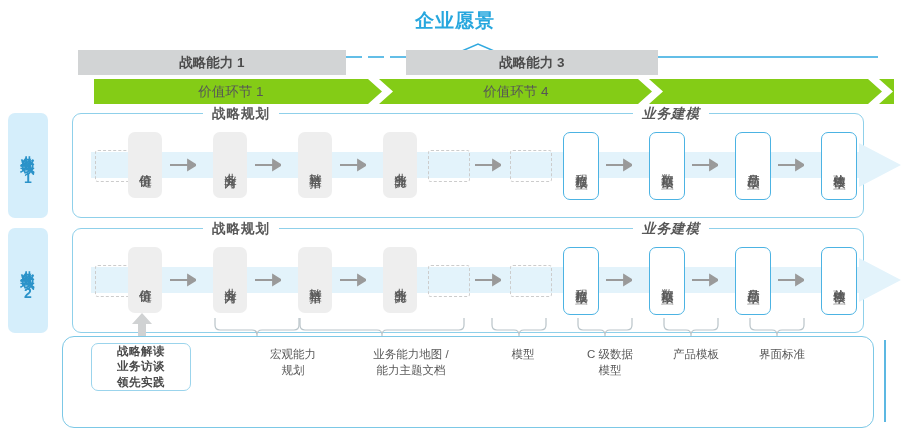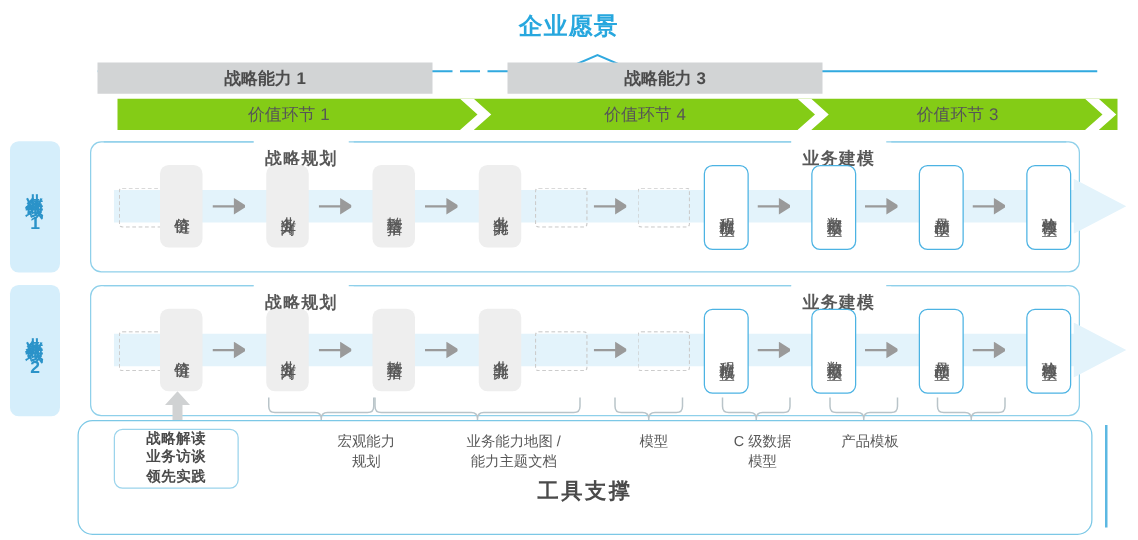--- a/index.html
+++ b/index.html
@@ -42,24 +42,24 @@
   .row{position:absolute;left:72px;width:790px;height:103px;
     border:1.3px solid #8fd0ea;border-radius:9px;background:#ffffff;}
   .row1{top:113px;}
   .row2{top:228px;}
 
   
   .bgarrow{position:absolute;left:18px;top:29px;width:810px;height:44px;}
 
   
   .sec-cap{position:absolute;top:-10px;height:20px;display:flex;align-items:center;
-    justify-content:center;background:#ffffff;padding:13px 9px;
+    justify-content:center;background:#ffffff;padding:0 9px;
     color:#585858;font-size:13.5px;font-weight:bold;letter-spacing:1px;}
   .cap-left{left:130px;}
-  .cap-right{left:560px;}
+  .cap-right{left:560px;font-style:italic;}
   .cap-line{position:absolute;top:-1px;height:1.3px;background:#8fd0ea;}
 
   
   .dash{position:absolute;top:36px;width:40px;height:30px;border:1.6px dashed #cccccc;border-radius:3px;}
 
   
   .gbox{position:absolute;top:18px;width:34px;height:66px;background:#eeeeee;border-radius:7px;
     display:flex;align-items:center;justify-content:center;}
   .gbox span{writing-mode:vertical-rl;text-orientation:upright;color:#585858;
     font-size:12.5px;line-height:1.05;letter-spacing:1px;}
@@ -115,21 +115,20 @@
 
   <div class="val-row">
     <div class="val-label" style="left:0;width:274px">价值环节 1</div>
     <svg class="chev" style="left:274px" viewBox="0 0 26 25">
         <path d="M0 0 L14 12.5 L0 25 L11 25 L25 12.5 L11 0 Z" fill="#ffffff"></path>
       </svg>
     <div class="val-label" style="left:300px;width:244px">价值环节 4</div>
     <svg class="chev" style="left:544px" viewBox="0 0 26 25">
         <path d="M0 0 L14 12.5 L0 25 L11 25 L25 12.5 L11 0 Z" fill="#ffffff"></path>
       </svg>
-    <div class="val-label" style="left:570px;width:204px">价值环节 3</div>
     <svg class="chev" style="left:774px" viewBox="0 0 26 25">
         <path d="M0 0 L14 12.5 L0 25 L11 25 L25 12.5 L11 0 Z" fill="#ffffff"></path>
       </svg>
   </div>
 
   <div class="side side1">
     <span class="side-txt">业务领域 1</span>
   </div>
   <div class="side side2">
     <span class="side-txt">业务领域 2</span>
@@ -292,18 +291,18 @@
         <div>规划</div>
       </div>
     <div class="tlabel" style="left:405px;top:10px;width:110px">
         <div>模型</div>
       </div>
     <div class="tlabel" style="left:492px;top:10px;width:110px">
         <div>C 级数据</div>
         <div>模型</div>
       </div>
     <div class="tlabel" style="left:578px;top:10px;width:110px">产品模板</div>
-
-    <div class="tools-title">工具支撑</div>
+    <div class="tlabel" style="left:664px;top:10px;width:110px">界面标准</div>
+
   </div>
 
   <div class="vdiv"></div>
 </div>
 
 </body></html>

